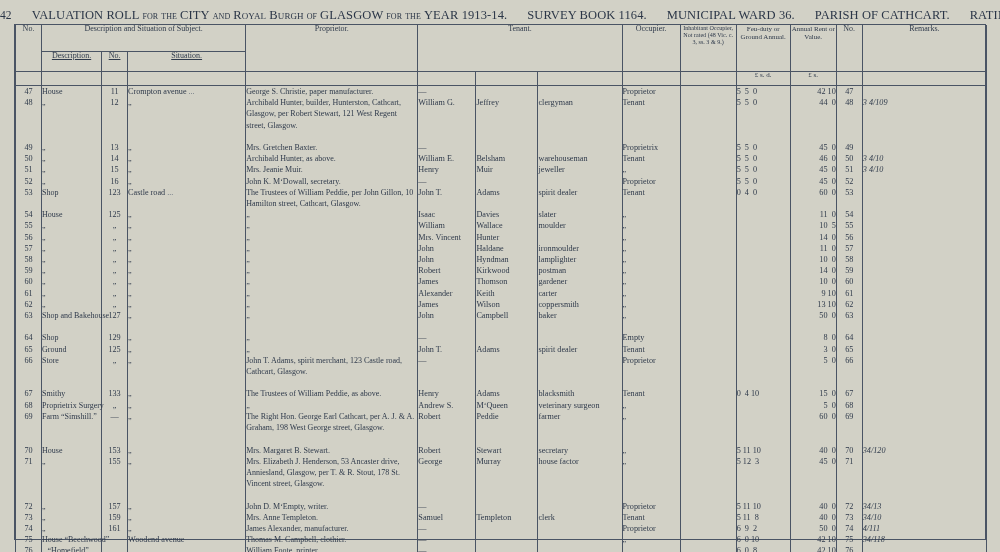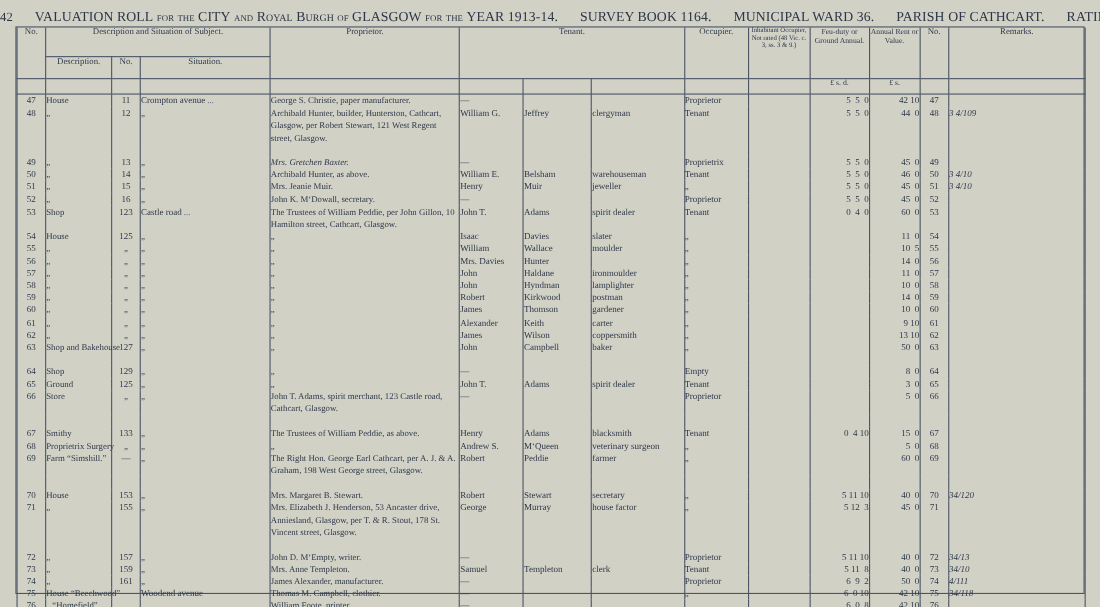--- a/index.html
+++ b/index.html
@@ -50,36 +50,36 @@
   thead th{
     border-bottom:1px solid #4a5464;
     font-weight:normal;
     font-size:8px;
     text-align:center;
     line-height:1.12;
     padding:2px 1px;
     vertical-align:middle;
   }
   thead tr.h1 th{height:46px;}
-  thead tr.h2 th{height:16px;border-top:1px solid #4a5464;}
+  thead tr.h2 th{height:16px;border-top:1px solid #4a5464;text-decoration:underline;}
   .hdr-span{border-bottom:1px solid #4a5464;}
   
   tbody td{
     height:11.2px;
     line-height:11.2px;
     font-size:8.2px;
     white-space:nowrap;
     overflow:visible;
   }
   .c{text-align:center;}
   .l{text-align:left;padding-left:4px;}
   .num{text-align:center;font-size:8.2px;}
   .dots{color:#5a6475;font-size:8px;}
   .small{font-size:7.4px;}
-  .money{font-size:8.2px;text-align:right;padding-right:3px;}
+  .money{font-size:8.2px;text-align:left;padding-right:3px;}
   .money2{font-size:8.2px;text-align:right;padding-right:4px;}
   .mcell{white-space:pre;font-family:"Liberation Serif",serif;}
   .multi{white-space:normal;line-height:11.2px;}
   .blank{height:11.2px;}
   .rmk{white-space:nowrap;padding-left:4px;font-style:italic;}
 </style>
 </head>
 <body>
 
 <div id="page">
@@ -206,21 +206,21 @@
             <td class="blank">&nbsp;</td>
             <td class="blank">&nbsp;</td>
             <td class="blank">&nbsp;</td>
             <td class="blank">&nbsp;</td>
           </tr>
           <tr>
             <td class="num">49</td>
             <td class="l" style="font-size:8px">„</td>
             <td class="num">13</td>
             <td class="l">„</td>
-            <td class="l multi" style="white-space: normal; font-size: 8px; font-style: italic;">Mrs. Gretchen Baxter.</td>
+            <td class="l multi" style="white-space: normal; font-size: 8px;">Mrs. Gretchen Baxter.</td>
             <td class="l">—</td>
             <td class="l"></td>
             <td class="l"></td>
             <td class="l">Proprietrix</td>
             <td class="c"></td>
             <td class="mcell money">5  5  0</td>
             <td class="mcell money2">45  0</td>
             <td class="num">49</td>
             <td class="rmk"></td>
           </tr>
@@ -319,21 +319,21 @@
             <td class="mcell money2">10  5</td>
             <td class="num">55</td>
             <td class="rmk"></td>
           </tr>
           <tr>
             <td class="num">56</td>
             <td class="l" style="font-size:8px">„</td>
             <td class="num">„</td>
             <td class="l">„</td>
             <td class="l multi" style="white-space: normal; font-size: 8px;">„</td>
-            <td class="l">Mrs. Davies</td>
+            <td class="l">Mrs. Vincent</td>
             <td class="l">Hunter</td>
             <td class="l"></td>
             <td class="l">„</td>
             <td class="c"></td>
             <td class="mcell money"></td>
             <td class="mcell money2">14  0</td>
             <td class="num">56</td>
             <td class="rmk"></td>
           </tr>
           <tr>

